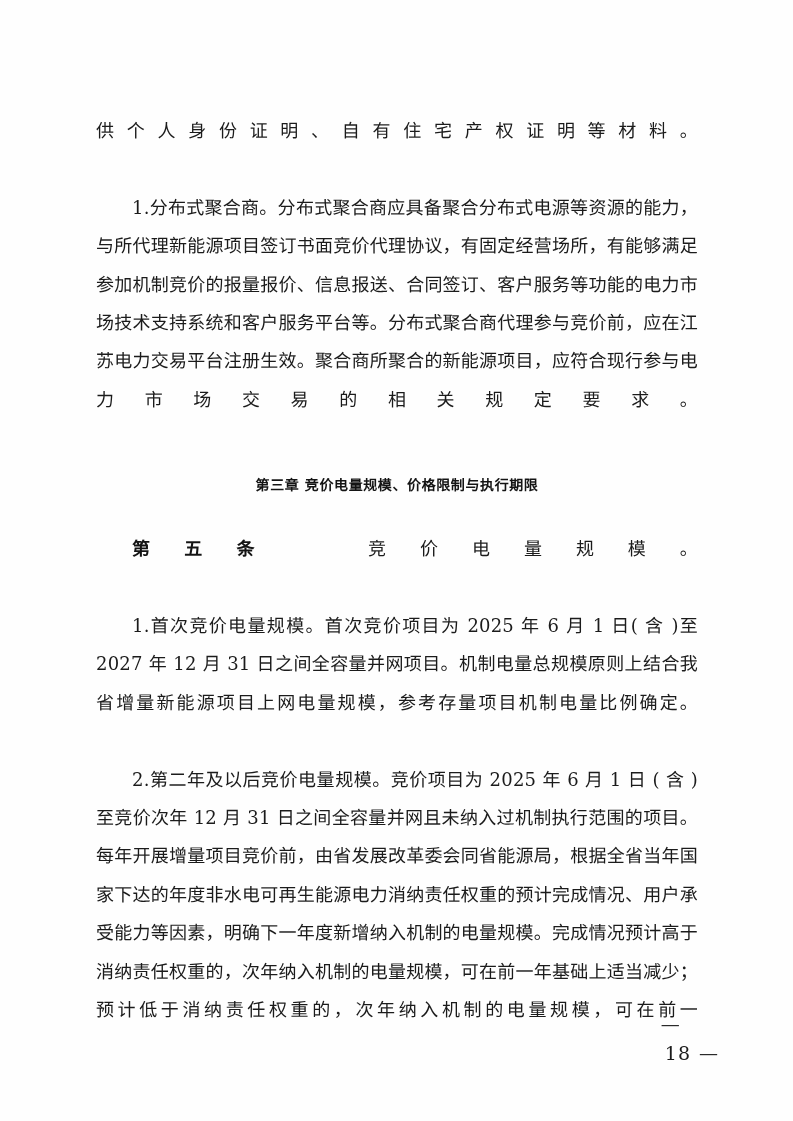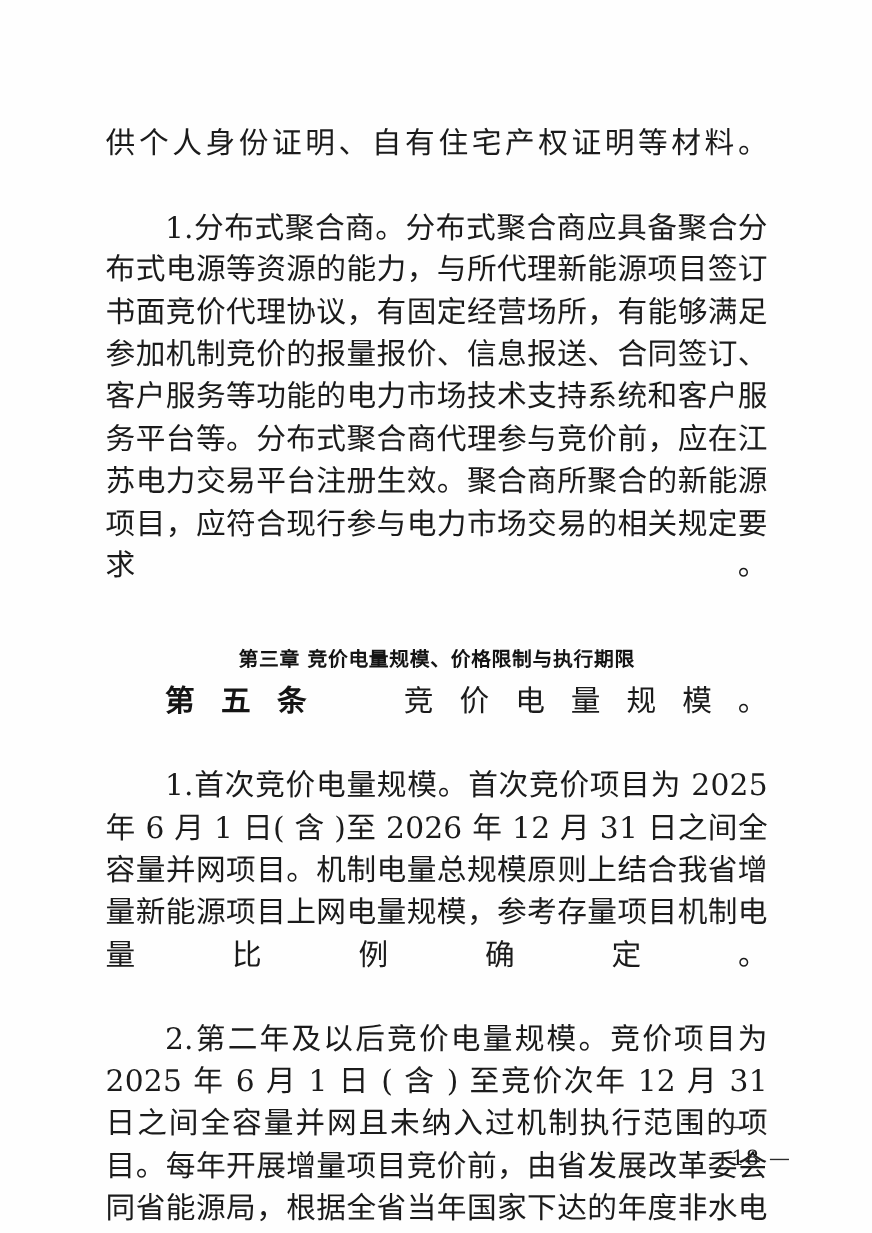--- a/index.html
+++ b/index.html
@@ -31,21 +31,21 @@
     position: absolute;
     left: 96px;
     top: 112px;
     width: 602px;
   }
 
   p.body-line,
   p.para {
     margin: 0;
     padding: 0;
-    font-size: 27px;
+    font-size: 18px;
     line-height: 38.4px;
     text-align: justify;
     text-justify: inter-ideograph;
     letter-spacing: 0.2px;
     color: #1b1b1b;
   }
 
   p.para {
     text-indent: 2em;
   }
@@ -56,21 +56,21 @@
     content: "";
     display: inline-block;
     width: 100%;
   }
 
   .chapter-heading {
     margin: 0;
     padding: 0;
     font-family: "DejaVu Sans", "Liberation Sans", sans-serif;
     font-weight: 700;
-    font-size: 18px;
+    font-size: 14px;
     line-height: 38.4px;
     text-align: center;
     letter-spacing: 0.6px;
     color: #141414;
   }
 
   .article-lead {
     font-family: "DejaVu Sans", "Liberation Sans", sans-serif;
     font-weight: 700;
     letter-spacing: 0.5px;
@@ -122,25 +122,25 @@
   <div class="text-column">
 
     <p class="body-line">供个人身份证明、自有住宅产权证明等材料。</p>
 
     <p class="para">1.分布式聚合商。分布式聚合商应具备聚合分布式电源等资源的能力，与所代理新能源项目签订书面竞价代理协议，有固定经营场所，有能够满足参加机制竞价的报量报价、信息报送、合同签订、客户服务等功能的电力市场技术支持系统和客户服务平台等。分布式聚合商代理参与竞价前，应在江苏电力交易平台注册生效。聚合商所聚合的新能源项目，应符合现行参与电力市场交易的相关规定要求。</p>
 
     <div class="spacer-sm"></div>
 
     <h2 class="chapter-heading">第三章 竞价电量规模、价格限制与执行期限</h2>
 
-    <p class="para para-article" style="text-indent:2em;">
+    <p class="para para-article" style="text-indent:2em;margin-top:26px;">
       <span class="article-lead">第五条</span><span>&nbsp; </span><span>竞价电量规模。</span>
     </p>
 
-    <p class="para">1.首次竞价电量规模。首次竞价项目为 2025 年 6 月 1 日( 含 )至 2026 年 12 月 31 日之间全容量并网项目。机制电量总规模原则上结合我省增量新能源项目上网电量规模，参考存量项目机制电量比例确定。</p>
+    <p class="para">1.首次竞价电量规模。首次竞价项目为 2025 年 6 月 1 日( 含 )至 2027 年 12 月 31 日之间全容量并网项目。机制电量总规模原则上结合我省增量新能源项目上网电量规模，参考存量项目机制电量比例确定。</p>
 
     <p class="para">2.第二年及以后竞价电量规模。竞价项目为 2025 年 6 月 1 日 ( 含 ) 至竞价次年 12 月 31 日之间全容量并网且未纳入过机制执行范围的项目。每年开展增量项目竞价前，由省发展改革委会同省能源局，根据全省当年国家下达的年度非水电可再生能源电力消纳责任权重的预计完成情况、用户承受能力等因素，明确下一年度新增纳入机制的电量规模。完成情况预计高于消纳责任权重的，次年纳入机制的电量规模，可在前一年基础上适当减少；预计低于消纳责任权重的，次年纳入机制的电量规模，可在前一</p>
 
   </div>
 
   <div class="footer">
     <div class="folio">
       <span class="dash-lead">—</span><span class="folio-num">18</span><span class="dash-trail">—</span>
     </div>
   </div>

